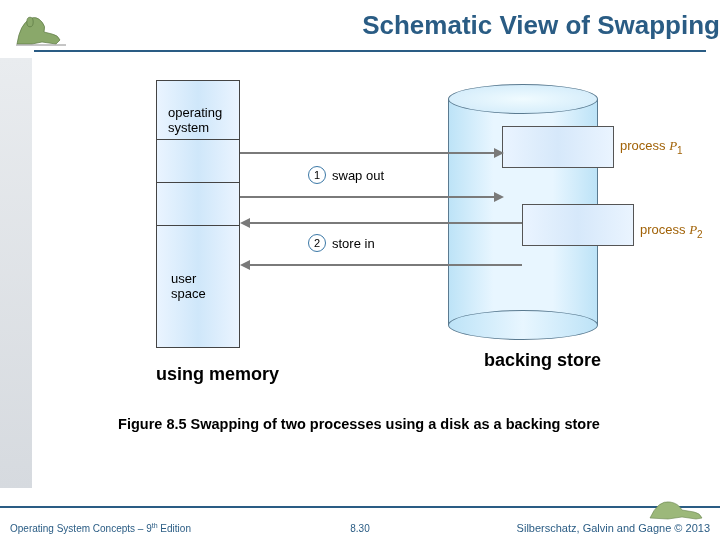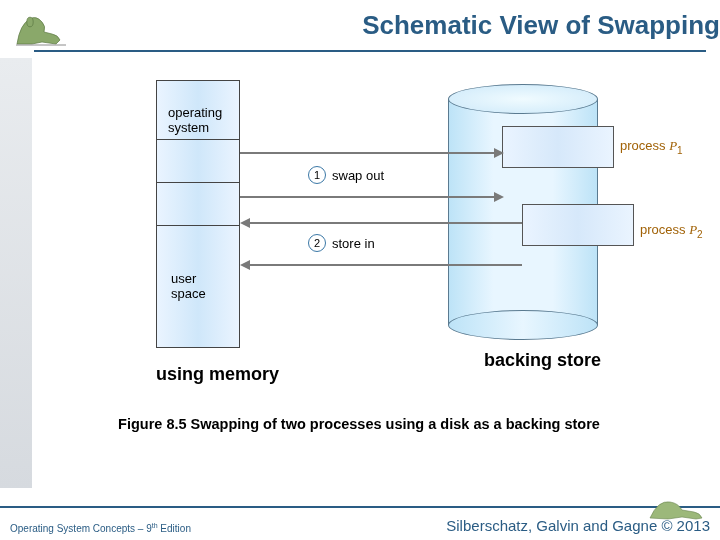--- a/index.html
+++ b/index.html
@@ -183,21 +183,21 @@
   .footer-center {
     position: absolute;
     left: 0; right: 0; bottom: 6px;
     text-align: center;
     font-size: 10px;
     color: #2a5c84;
   }
   .footer-right {
     position: absolute;
     right: 10px; bottom: 6px;
-    font-size: 15px;
+    font-size: 11px;
     color: #2a5c84;
   }
   .footer-dino {
     position: absolute;
     right: 14px; bottom: 18px;
     width: 60px; height: 30px;
   }
 </style>
 </head>
 <body>
@@ -264,14 +264,15 @@
 <div class="caption">Figure 8.5 Swapping of two processes using a disk as a backing store</div>
 
 <div class="footer">
   <div class="footer-line"></div>
   <div class="footer-dino">
     <svg viewBox="0 0 60 30">
       <path d="M4 26 Q12 8 24 10 Q32 11 36 18 L48 20 Q54 21 56 26 L50 27 L36 25 L22 27 Z" fill="#9cb87a" stroke="#6a8450" stroke-width="0.6"></path>
     </svg>
   </div>
   <div class="footer-left">Operating System Concepts – 9<sup>th</sup> Edition</div>
+  <div class="footer-center">8.30</div>
   <div class="footer-right">Silberschatz, Galvin and Gagne © 2013</div>
 </div>
 
 </body></html>

